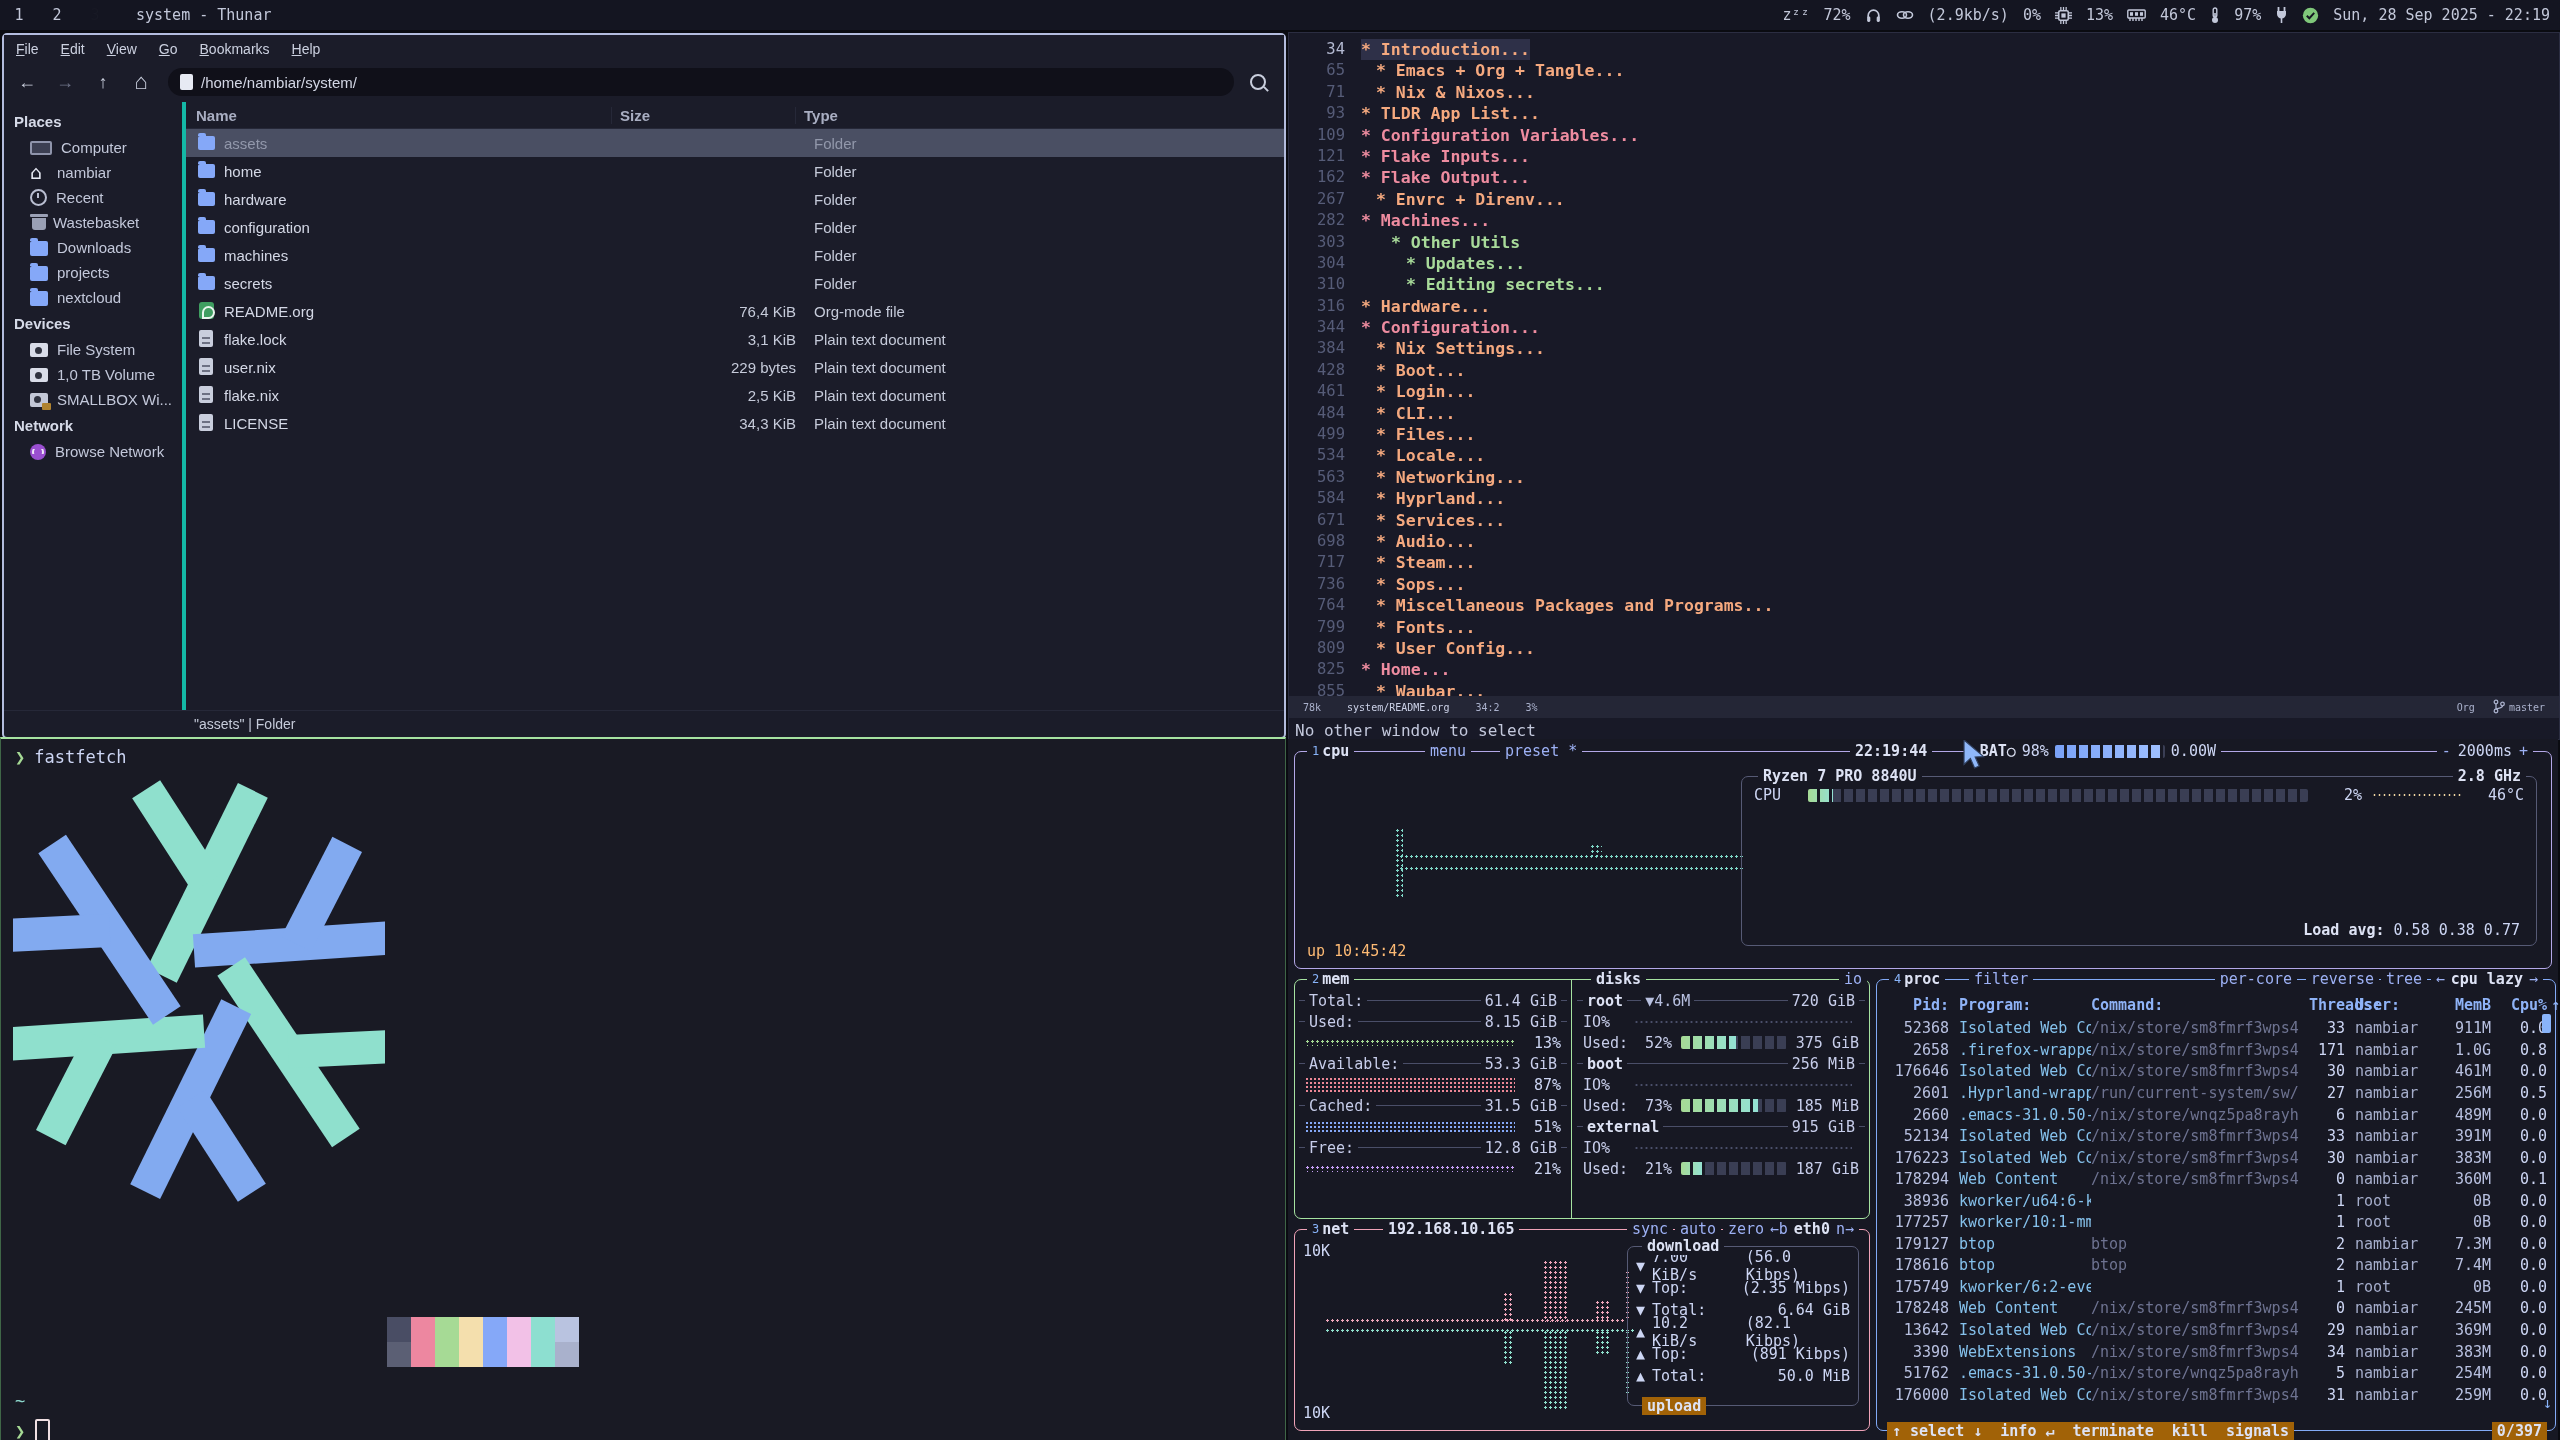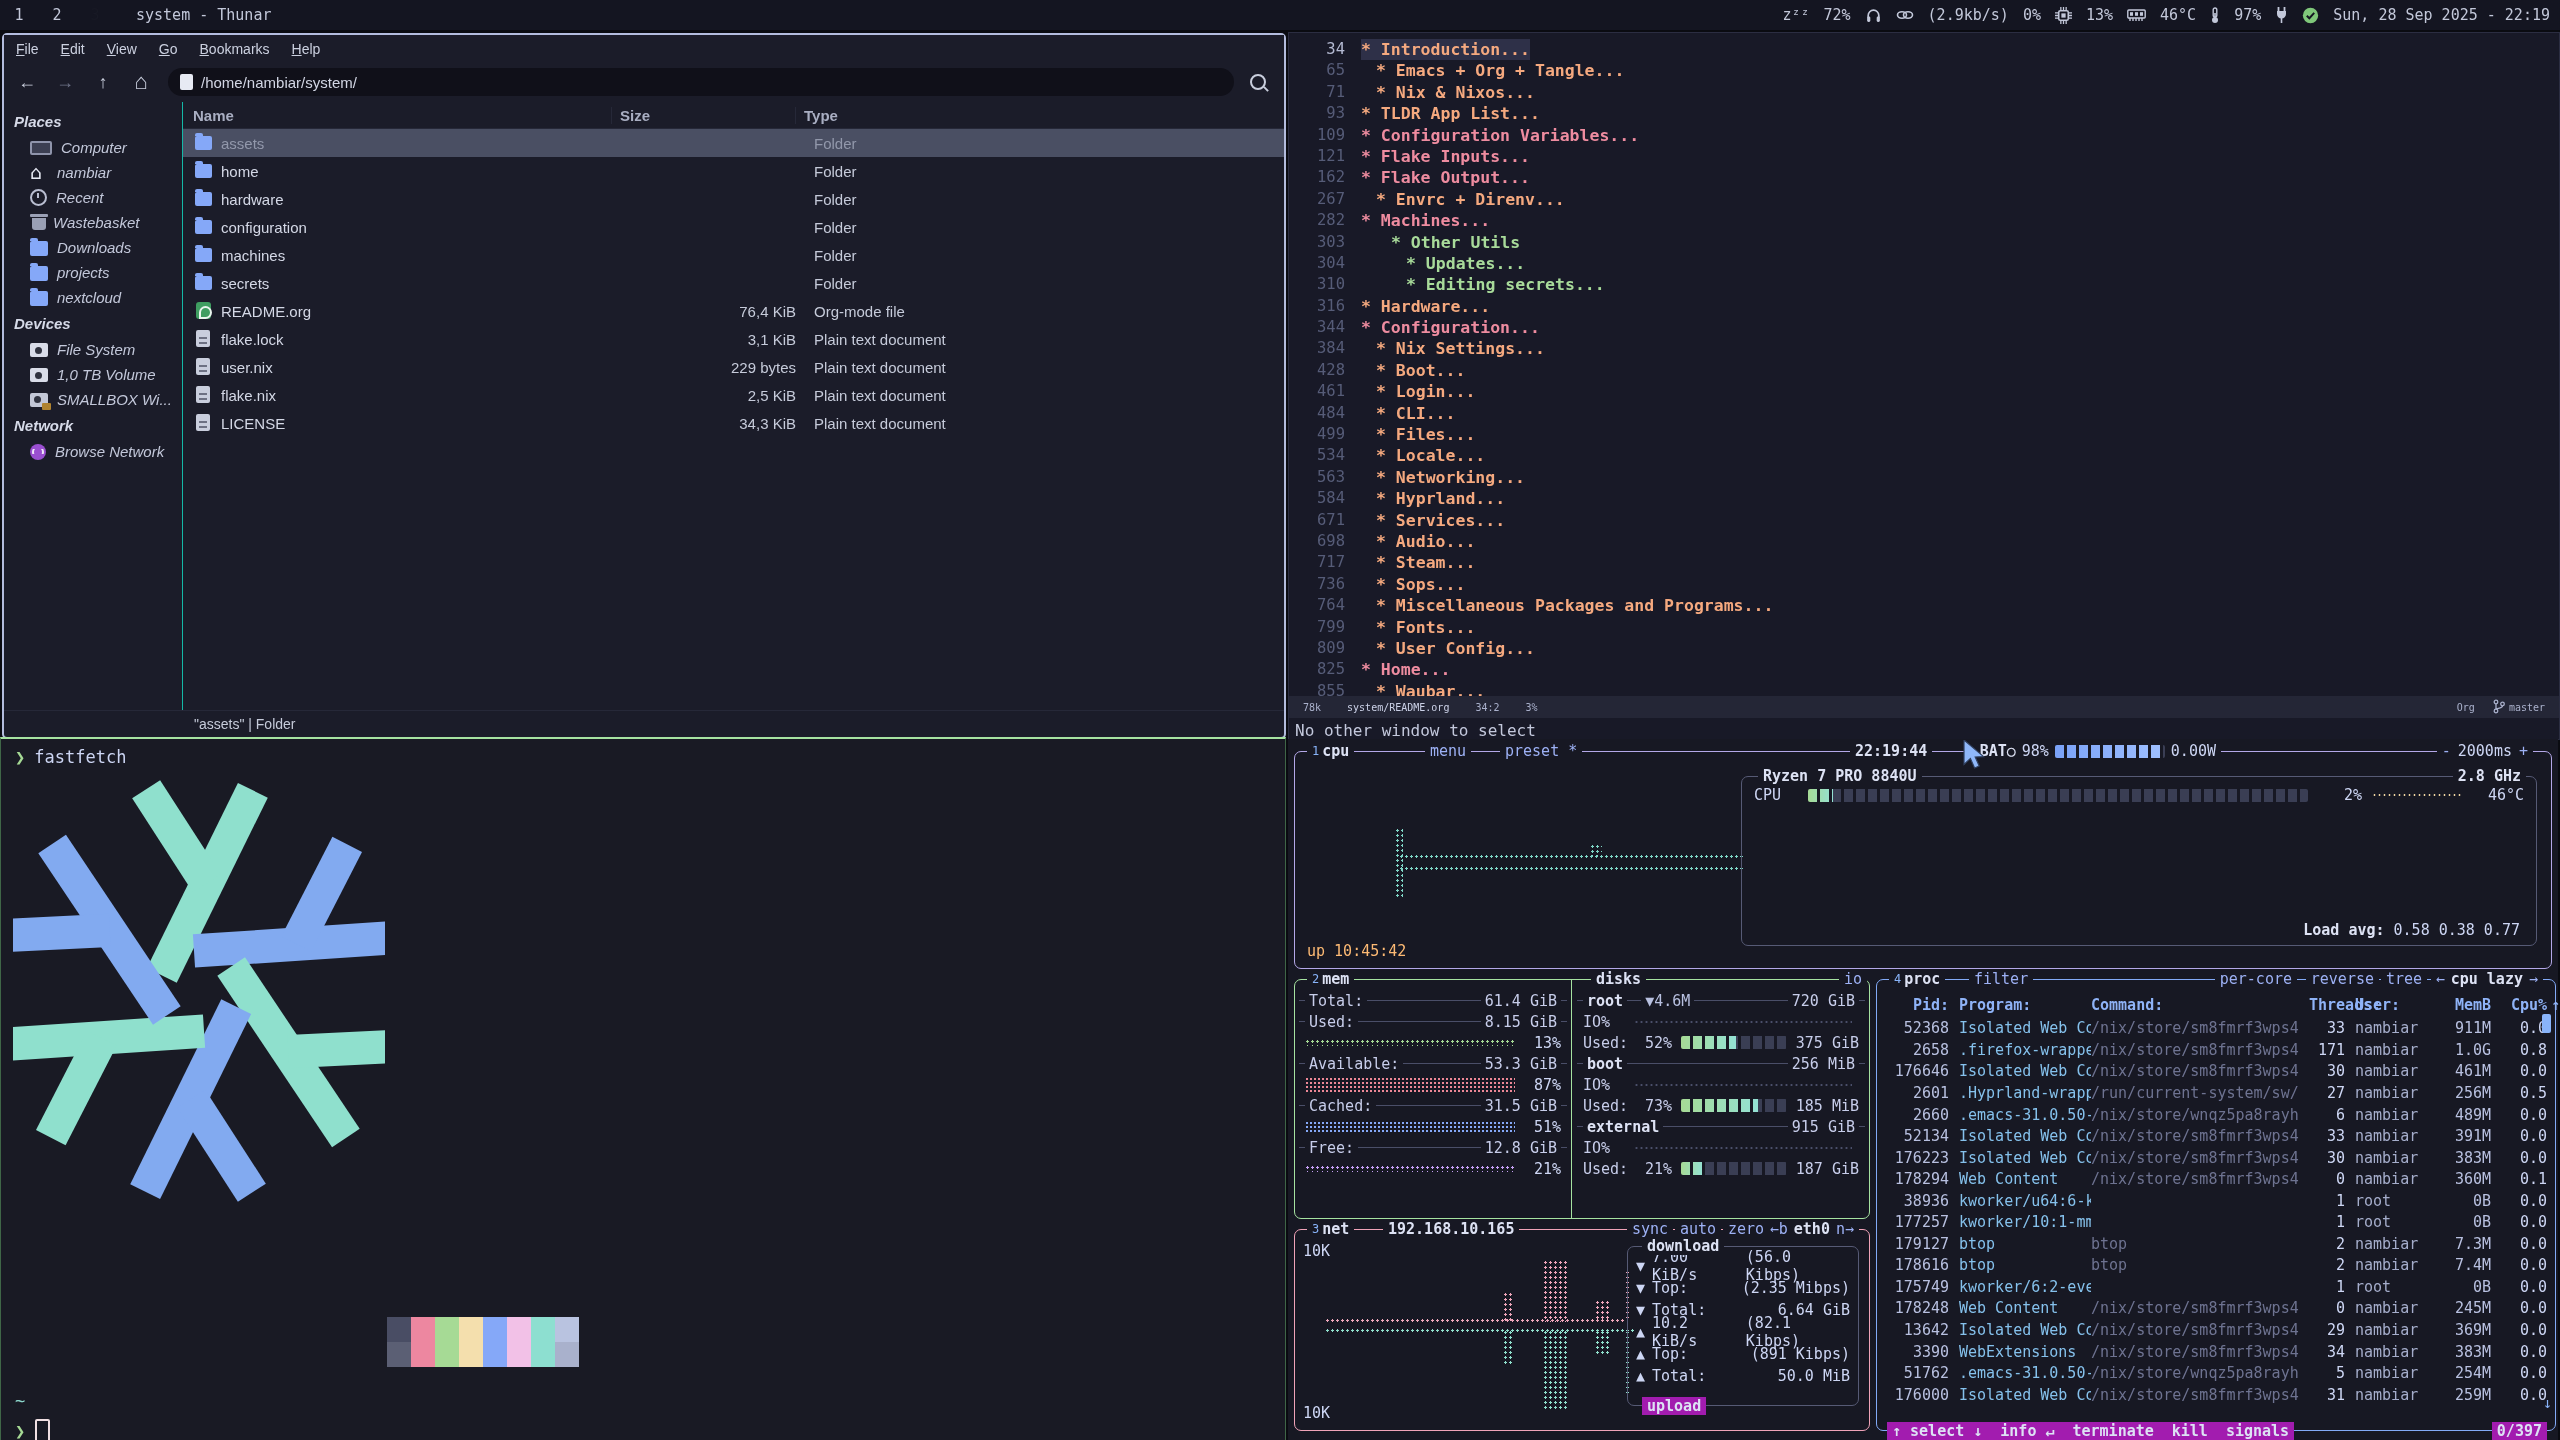--- a/index.html
+++ b/index.html
@@ -24,21 +24,21 @@
   #menubar{height:27px;display:flex;align-items:center;gap:22px;padding-left:12px;font-size:14px;background:#1b1c29;}
   .menu-item{display:inline-block;}
   .menu-item::first-letter{text-decoration:underline;}
   #toolbar{height:40px;display:flex;align-items:center;gap:16px;padding:0 12px;}
   .tbico{width:22px;height:22px;display:flex;align-items:center;justify-content:center;font-size:18px;color:#c9cedd;}
   #pathbar{flex:1;height:28px;background:#101019;border-radius:14px;display:flex;align-items:center;padding:0 12px;gap:8px;font-size:15px;color:#d2d6e4;}
   .pageico{width:13px;height:16px;background:#e7eaf3;border-radius:2px;}
   #searchico{width:12px;height:12px;border:2px solid #c9cedd;border-radius:50%;position:relative;margin-right:6px;}
   #searchico::after{content:"";position:absolute;width:6px;height:2px;background:#c9cedd;transform:rotate(45deg);right:-5px;bottom:-2px;}
   #tbody{flex:1;display:flex;min-height:0;}
-  #sidebar{width:178px;border-right:1px solid #14b8a6;padding-top:6px;font-size:15px;overflow:hidden;font-style:italic;}
+  #sidebar{width:178px;border-right:4px solid #14b8a6;padding-top:6px;font-size:15px;overflow:hidden;}
   .shead{font-weight:bold;color:#d6dae8;padding:5px 10px;}
   .sitem{display:flex;align-items:center;gap:9px;padding:4px 6px 4px 26px;color:#c3c8da;white-space:nowrap;}
   .si{width:18px;height:15px;position:relative;flex:none;}
   .si.folder{background:#85a8f8;border-radius:2px;margin-top:2px;}
   .si.folder::before{content:"";position:absolute;top:-3px;left:0;width:8px;height:3px;background:#85a8f8;border-radius:2px 2px 0 0;}
   .si.computer{background:#3c3f52;border:2px solid #8f94ab;border-radius:2px;height:10px;}
   .si.home-ic::before{content:"⌂";color:#e8ebf5;font-size:19px;line-height:14px;font-family:"DejaVu Sans",sans-serif;}
   .si.clock{width:13px;height:13px;border:2px solid #b9bed1;border-radius:50%;}
   .si.clock::before{content:"";position:absolute;left:5px;top:2px;width:2px;height:5px;background:#b9bed1;}
   .si.trash{background:#9aa0b5;height:12px;margin-top:3px;border-radius:0 0 3px 3px;width:14px;left:2px;}
@@ -98,21 +98,21 @@
   #prompt2{position:absolute;left:14px;top:680px;display:flex;align-items:center;gap:10px;font-size:17px;}
   .curbox{width:11px;height:20px;border:2px solid #f0dfe2;border-radius:2px;}
 
   
   .bbox{position:absolute;border:1px solid;border-radius:7px;}
   .btitle{position:absolute;top:-10px;background:#171823;padding:0 5px;white-space:nowrap;display:flex;align-items:center;gap:2px;line-height:18px;}
   .bnum{color:#89b4fa;font-size:12px;margin-right:1px;}
   .bword{color:#dde2f4;font-weight:bold;}
   .bopt{color:#9db1f5;}
   .bwhite{color:#cdd6f4;}
-  .bbot{position:absolute;bottom:-10px;background:#a21caf;padding:0 5px;white-space:nowrap;display:flex;gap:8px;line-height:18px;align-items:center;}
+  .bbot{position:absolute;bottom:-10px;background:#a16207;padding:0 5px;white-space:nowrap;display:flex;gap:8px;line-height:18px;align-items:center;}
   .lead{flex:1;align-self:center;height:4px;margin:0 7px;background-image:radial-gradient(circle,#4a4f6a 1px,transparent 1.2px);background-size:5px 4px;}
   .lrow{position:relative;display:flex;align-items:center;height:21px;}
   .lrow::before{content:"";position:absolute;left:-6px;right:-6px;top:10px;border-top:1px solid #4a4e68;}
   .lrow span{position:relative;background:#171823;padding:0 4px;z-index:1;}
   .bm{height:13px;background:repeating-linear-gradient(90deg,transparent 0 9px,#171823 9px 12px),linear-gradient(90deg,#a6da95 0,#94e2d5 var(--f),#3a3e54 var(--f));border-radius:2px;}
   .mrow{display:flex;align-items:center;height:21px;}
   .meter{flex:1;}
   .mpct{width:46px;text-align:right;color:#cdd6f4;}
   .m-used{height:7px;background-image:radial-gradient(circle,#a6da95 1.1px,transparent 1.25px);background-size:5px 5px;}
   .m-avail{height:16px;background-image:radial-gradient(circle,#ed8796 1px,transparent 1.15px);background-size:4px 4px;}

